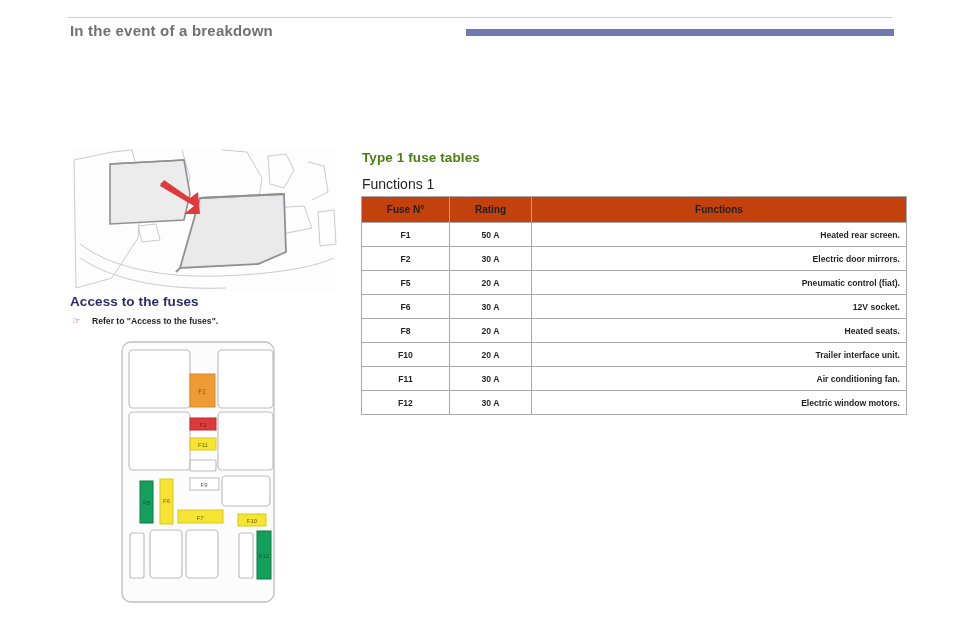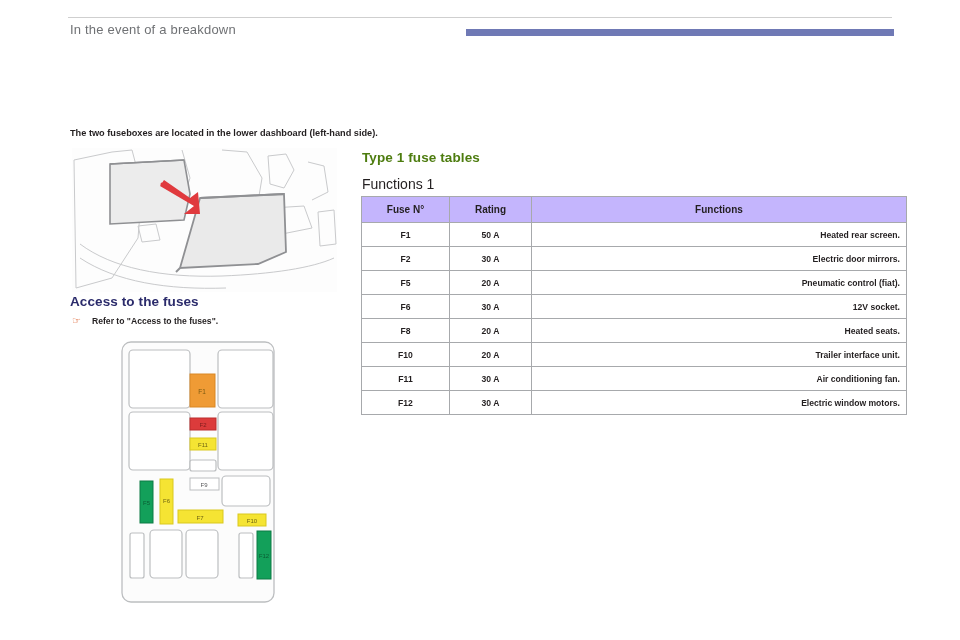--- a/index.html
+++ b/index.html
@@ -7,21 +7,21 @@
     width:960px;height:640px;overflow:hidden;position:relative;
     font-family:"Liberation Sans", sans-serif;
     color:#231f20;
   }
   .page{position:absolute;inset:0;background:#fff;}
 
   
   .hdr-rule{position:absolute;left:68px;top:17px;width:824px;height:1px;background:#cfcfcf;}
   .hdr-title{
     position:absolute;left:70px;top:22px;
-    font-size:13px;font-weight:normal;color:#6f7174;letter-spacing:.2px;
+    font-size:15px;font-weight:bold;color:#6f7174;letter-spacing:.2px;
     white-space:nowrap;
   }
   .hdr-bar{
     position:absolute;left:466px;top:29px;width:428px;height:7px;
     background:#6f79b5;
   }
 
   
   .h1{
     position:absolute;left:70px;top:102px;
@@ -73,21 +73,21 @@
   table.fuse th, table.fuse td{
     border:1px solid #a7a9ac;
     height:23px;
     padding:0 6px;
     font-size:8.6px;
     font-weight:bold;
     color:#231f20;
     vertical-align:middle;
   }
   table.fuse th{
-    background:#c4b5fd;
+    background:#c2410c;
     font-size:10px;
     height:25px;
     text-align:center;
     font-weight:bold;
   }
   col.c1{width:88px;}
   col.c2{width:82px;}
   col.c3{width:375px;}
   td.num,td.rat{text-align:center;}
   td.fn{text-align:right;padding-left:8px;}
@@ -105,21 +105,20 @@
 </style>
 </head>
 <body>
 
 <div class="page">
 
   <div class="hdr-rule"></div>
   <div class="hdr-title">In the event of a breakdown</div>
   <div class="hdr-bar"></div>
 
-  <div class="sub">The two fuseboxes are located in the lower dashboard (left-hand side).</div>
 
   <div class="photo">
     <svg width="265" height="144" viewBox="0 0 265 144" xmlns="http://www.w3.org/2000/svg">
       <rect x="0" y="0" width="265" height="144" fill="#fdfdfd"></rect>
       <g stroke="#c9cacc" stroke-width="1" fill="none">
         <path d="M2 12 L40 4 L60 2 L70 40 L66 90 L40 130 L4 140 Z"></path>
         <path d="M150 2 L175 4 L190 30 L185 60 L160 70"></path>
         <path d="M196 8 L214 6 L222 22 L212 40 L198 36 Z"></path>
         <path d="M236 14 L252 18 L256 44 L240 52"></path>
         <path d="M8 96 C 40 120, 90 130, 150 128 C 200 126, 240 120, 262 110"></path>

